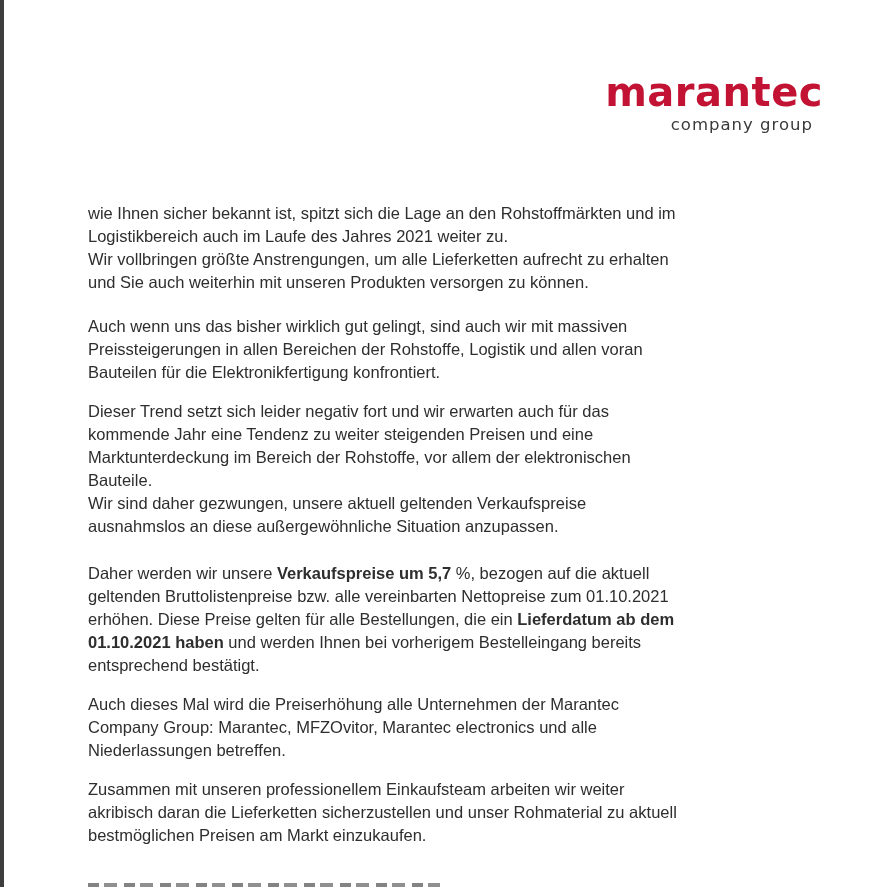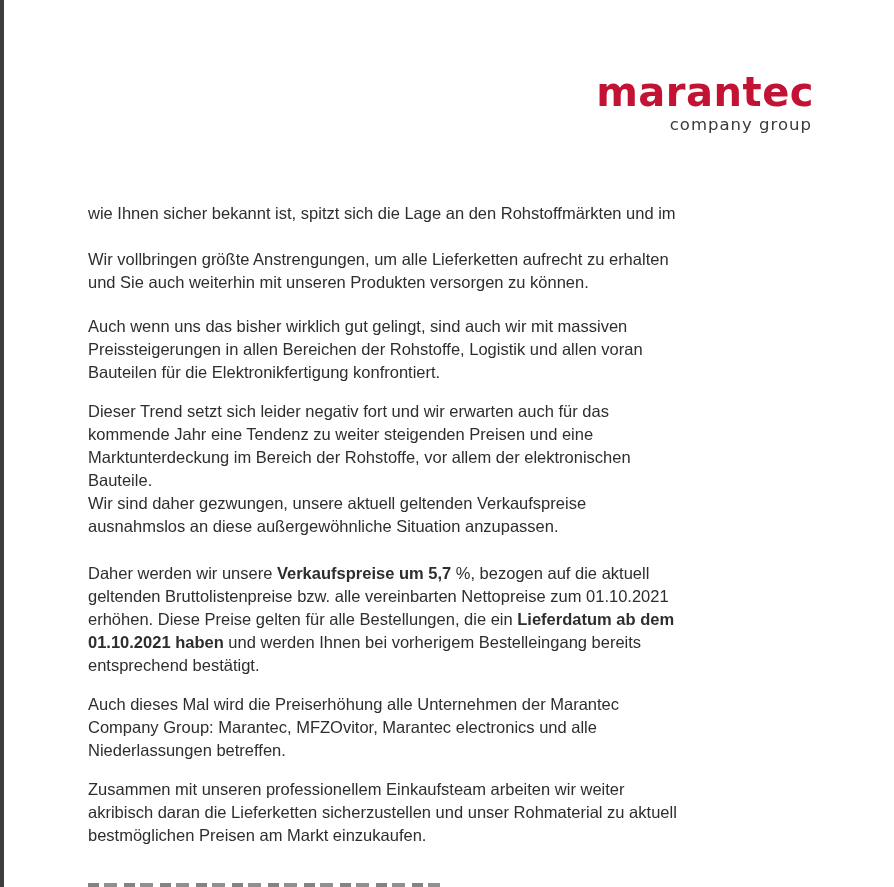--- a/index.html
+++ b/index.html
@@ -14,41 +14,41 @@
   }
   .page-left-edge {
     position: absolute;
     left: 0; top: 0;
     width: 4px; height: 100%;
     background: var(--edge-color, #3d3d3d);
   }
   .logo-block {
     position: absolute;
     top: 72px;
-    right: 80px;
+    right: 71px;
     display: flex;
     flex-direction: column;
     align-items: flex-end;
   }
   .logo-brand {
     font-family: "DejaVu Sans", sans-serif;
     font-size: 40px;
     font-weight: bold;
     line-height: 1.0;
     letter-spacing: 0.5px;
     color: var(--brand-color, #c31334);
   }
   .logo-tagline {
     font-family: "DejaVu Sans", sans-serif;
     font-size: 16.5px;
     font-weight: 500;
     letter-spacing: 1px;
     color: var(--tagline-color, #3a3a3a);
     margin-top: 3px;
-    margin-right: 2px;
+    margin-right: 10px;
   }
   .letter-body {
     position: absolute;
     left: 88px;
     top: 202px;
     width: 680px;
     color: var(--text-color, #2e2e2e);
     font-size: 16.5px;
     line-height: 23px;
   }
@@ -78,21 +78,21 @@
 
 <div class="page">
   <div class="page-left-edge"></div>
 
   <div class="logo-block">
     <div class="logo-brand">marantec</div>
     <div class="logo-tagline">company group</div>
   </div>
 
   <div class="letter-body">
-      <p><span>wie Ihnen sicher bekannt ist, spitzt sich die Lage an den Rohstoffmärkten und im</span><br><br><span>Wir vollbringen größte Anstrengungen, um alle Lieferketten aufrecht zu erhalten</span><br><span>und Sie auch weiterhin mit unseren Produkten versorgen zu können.</span></p>
+      <p><span>wie Ihnen sicher bekannt ist, spitzt sich die Lage an den Rohstoffmärkten und im</span><br><span>Logistikbereich auch im Laufe des Jahres 2021 weiter zu.</span><br><span>Wir vollbringen größte Anstrengungen, um alle Lieferketten aufrecht zu erhalten</span><br><span>und Sie auch weiterhin mit unseren Produkten versorgen zu können.</span></p>
       <p><span>Auch wenn uns das bisher wirklich gut gelingt, sind auch wir mit massiven</span><br><span>Preissteigerungen in allen Bereichen der Rohstoffe, Logistik und allen voran</span><br><span>Bauteilen für die Elektronikfertigung konfrontiert.</span></p>
       <p><span>Dieser Trend setzt sich leider negativ fort und wir erwarten auch für das</span><br><span>kommende Jahr eine Tendenz zu weiter steigenden Preisen und eine</span><br><span>Marktunterdeckung im Bereich der Rohstoffe, vor allem der elektronischen</span><br><span>Bauteile.</span><br><span>Wir sind daher gezwungen, unsere aktuell geltenden Verkaufspreise</span><br><span>ausnahmslos an diese außergewöhnliche Situation anzupassen.</span></p>
       <p><span>Daher werden wir unsere </span><span class="b">Verkaufspreise um 5,7</span><span> %, bezogen auf die aktuell</span><br><span>geltenden Bruttolistenpreise bzw. alle vereinbarten Nettopreise zum 01.10.2021</span><br><span>erhöhen. Diese Preise gelten für alle Bestellungen, die ein </span><span class="b">Lieferdatum ab dem</span><br><span class="b">01.10.2021 haben</span><span> und werden Ihnen bei vorherigem Bestelleingang bereits</span><br><span>entsprechend bestätigt.</span></p>
       <p><span>Auch dieses Mal wird die Preiserhöhung alle Unternehmen der Marantec</span><br><span>Company Group: Marantec, MFZOvitor, Marantec electronics und alle</span><br><span>Niederlassungen betreffen.</span></p>
       <p><span>Zusammen mit unseren professionellem Einkaufsteam arbeiten wir weiter</span><br><span>akribisch daran die Lieferketten sicherzustellen und unser Rohmaterial zu aktuell</span><br><span>bestmöglichen Preisen am Markt einzukaufen.</span></p>
     </div>
 
   <div class="clipped-text-line"></div>
 </div>
 

